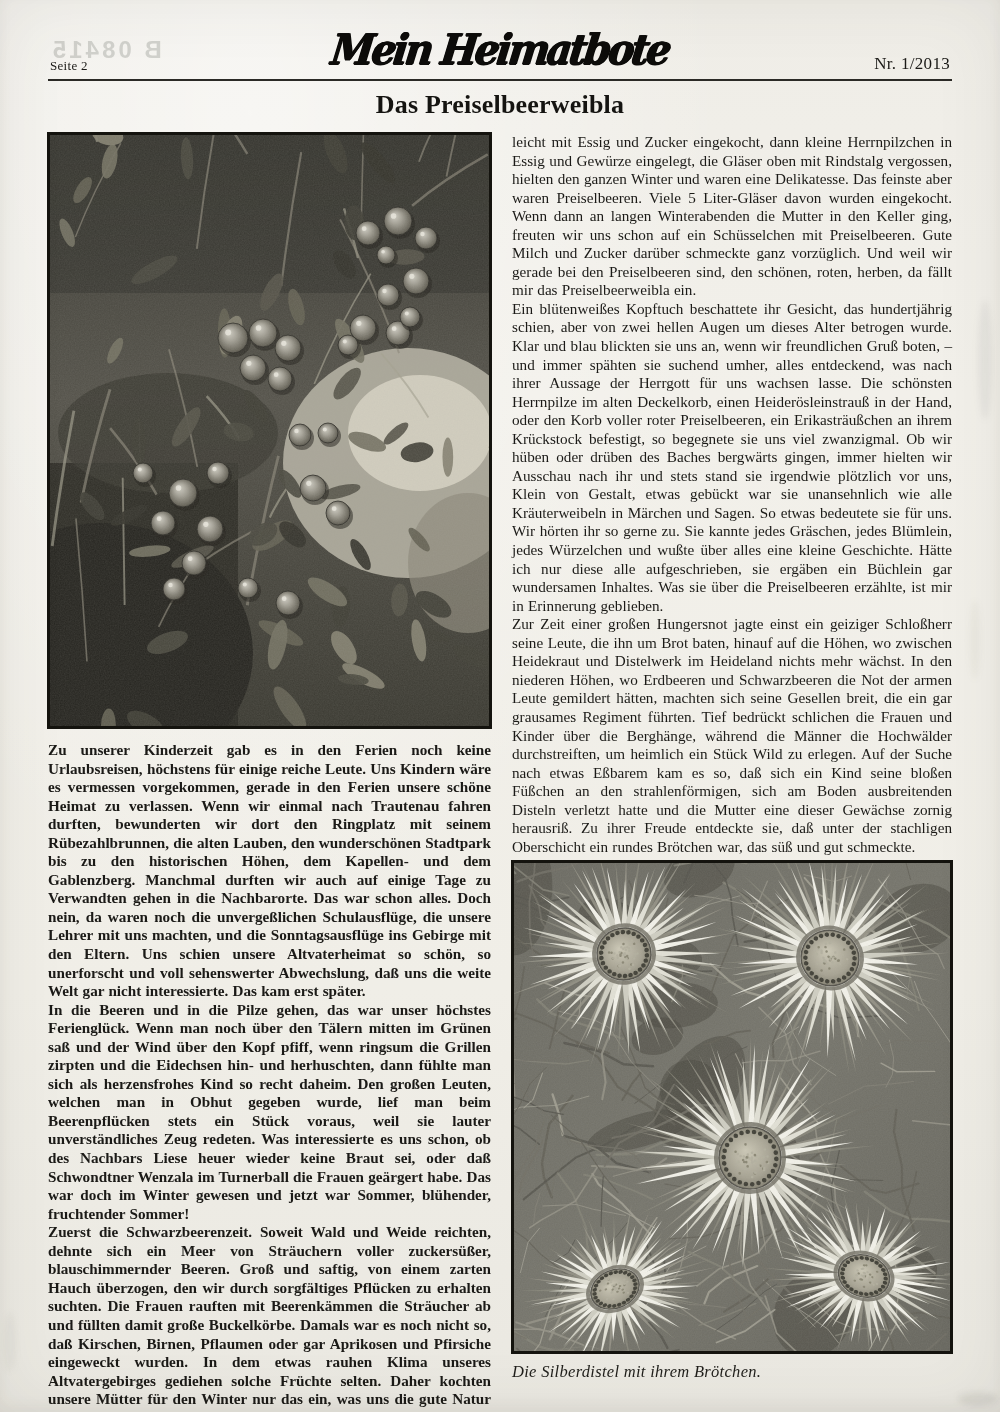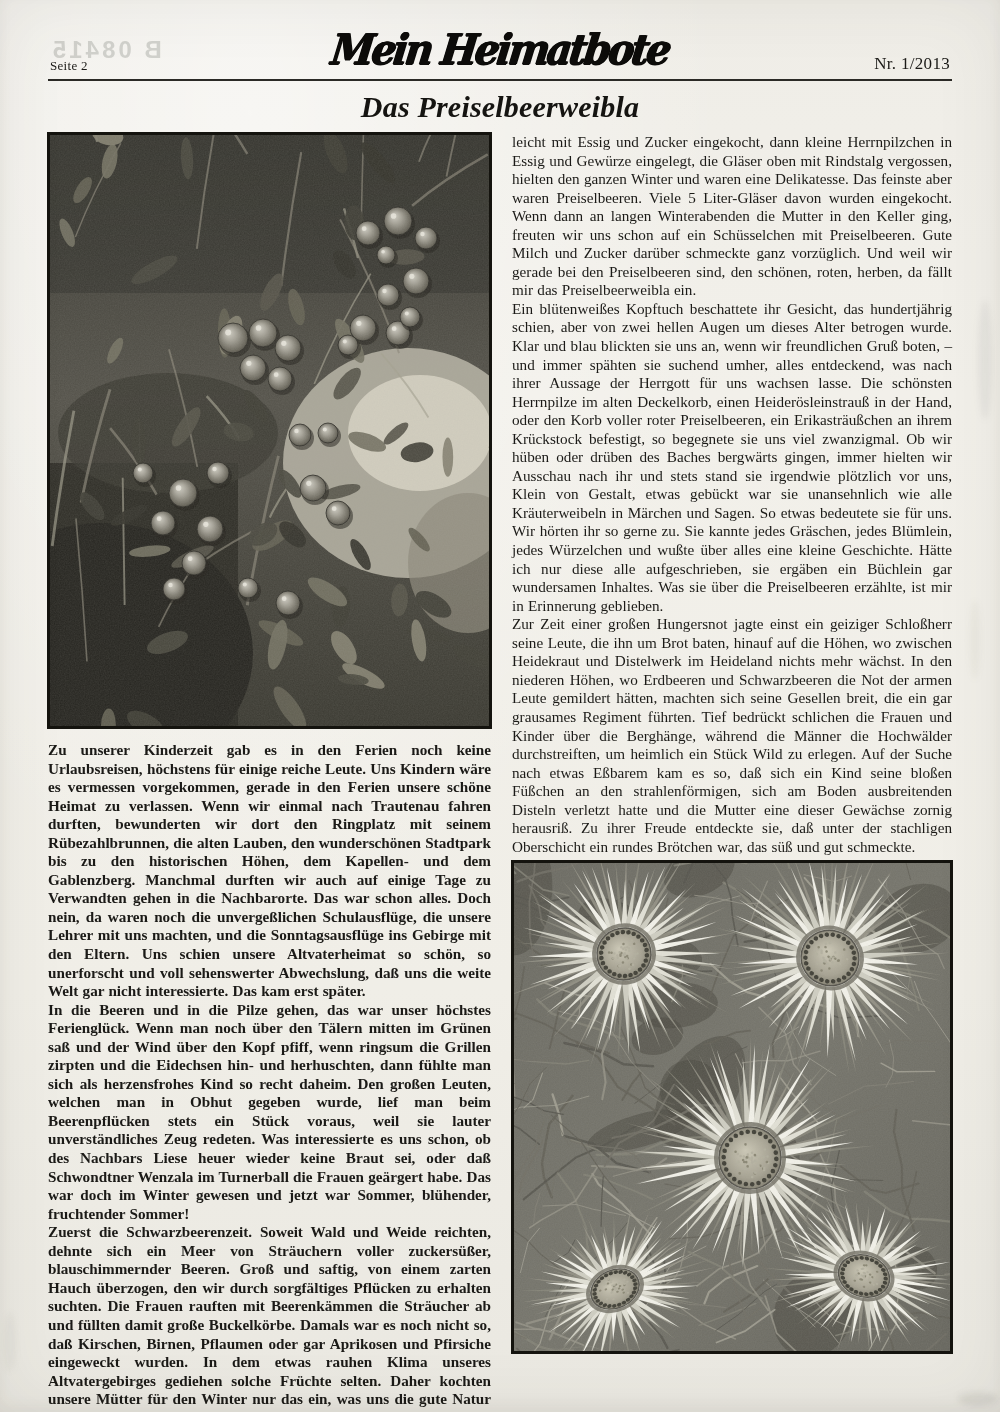--- a/index.html
+++ b/index.html
@@ -21,21 +21,21 @@
   .issue-label{position:absolute;right:2px;bottom:6px;font-size:17px;letter-spacing:.3px;}
   .masthead{
     position:absolute;left:50%;top:30px;transform:translateX(-50%) skewX(-7deg) scaleY(1.08);
     font-family:"DejaVu Serif",serif;font-weight:bold;font-style:italic;
     font-size:39px;line-height:1;letter-spacing:-3px;color:#0d0c0a;white-space:nowrap;
     text-shadow:1px 0 #0d0c0a,-0.5px 0 #0d0c0a,0 0.5px #0d0c0a;
   }
   .rule{position:absolute;left:48px;right:48px;top:79px;border-top:2px solid #2b2a26;}
   .title{
     position:absolute;left:0;right:0;top:90px;margin:0;text-align:center;
-    font-size:30px;font-weight:bold;letter-spacing:.2px;color:#151411;font-style:italic;
+    font-size:26px;font-weight:bold;letter-spacing:.2px;color:#151411;
   }
   
   .columns{position:absolute;left:48px;top:133px;width:904px;display:flex;gap:21px;}
   .col{display:flex;flex-direction:column;}
   .col-left{width:443px;font-weight:bold;}
   .col-right{width:440px;}
   .par-list p{
     margin:0;text-align:justify;font-size:15.2px;line-height:18.55px;
     color:#1b1a17;word-spacing:.4px;
   }
@@ -1295,20 +1295,21 @@
               <circle cx="344.1867589210329" cy="410.832555057385" r="1.3" fill="#b2af9f" opacity="0.9"></circle>
               <circle cx="352.0322587818169" cy="411.251901441711" r="1.3" fill="#b2af9f" opacity="0.9"></circle>
               <circle cx="363.1831263534628" cy="404.8818550644167" r="1.3" fill="#85826f" opacity="0.9"></circle>
               <circle cx="348.99703733716984" cy="406.6436301049812" r="1.3" fill="#b2af9f" opacity="0.9"></circle>
               <circle cx="351.7645137644095" cy="414.5785364601681" r="1.3" fill="#b2af9f" opacity="0.9"></circle>
             </g>
             <rect x="0" y="0" width="440" height="492" filter="url(#grain2)" opacity="0.3"></rect>
             <rect x="1" y="1" width="438" height="490" fill="none" stroke="#14130e" stroke-width="2"></rect>
           </svg>
       </figure>
+      <span class="caption">Die Silberdistel mit ihrem Brötchen.</span>
     </div>
   </main>
 
   <div class="blot blot-a"></div>
   <div class="blot blot-b"></div>
   <div class="blot blot-c"></div>
   <div class="blot blot-d"></div>
 </div>
 
 </body></html>

